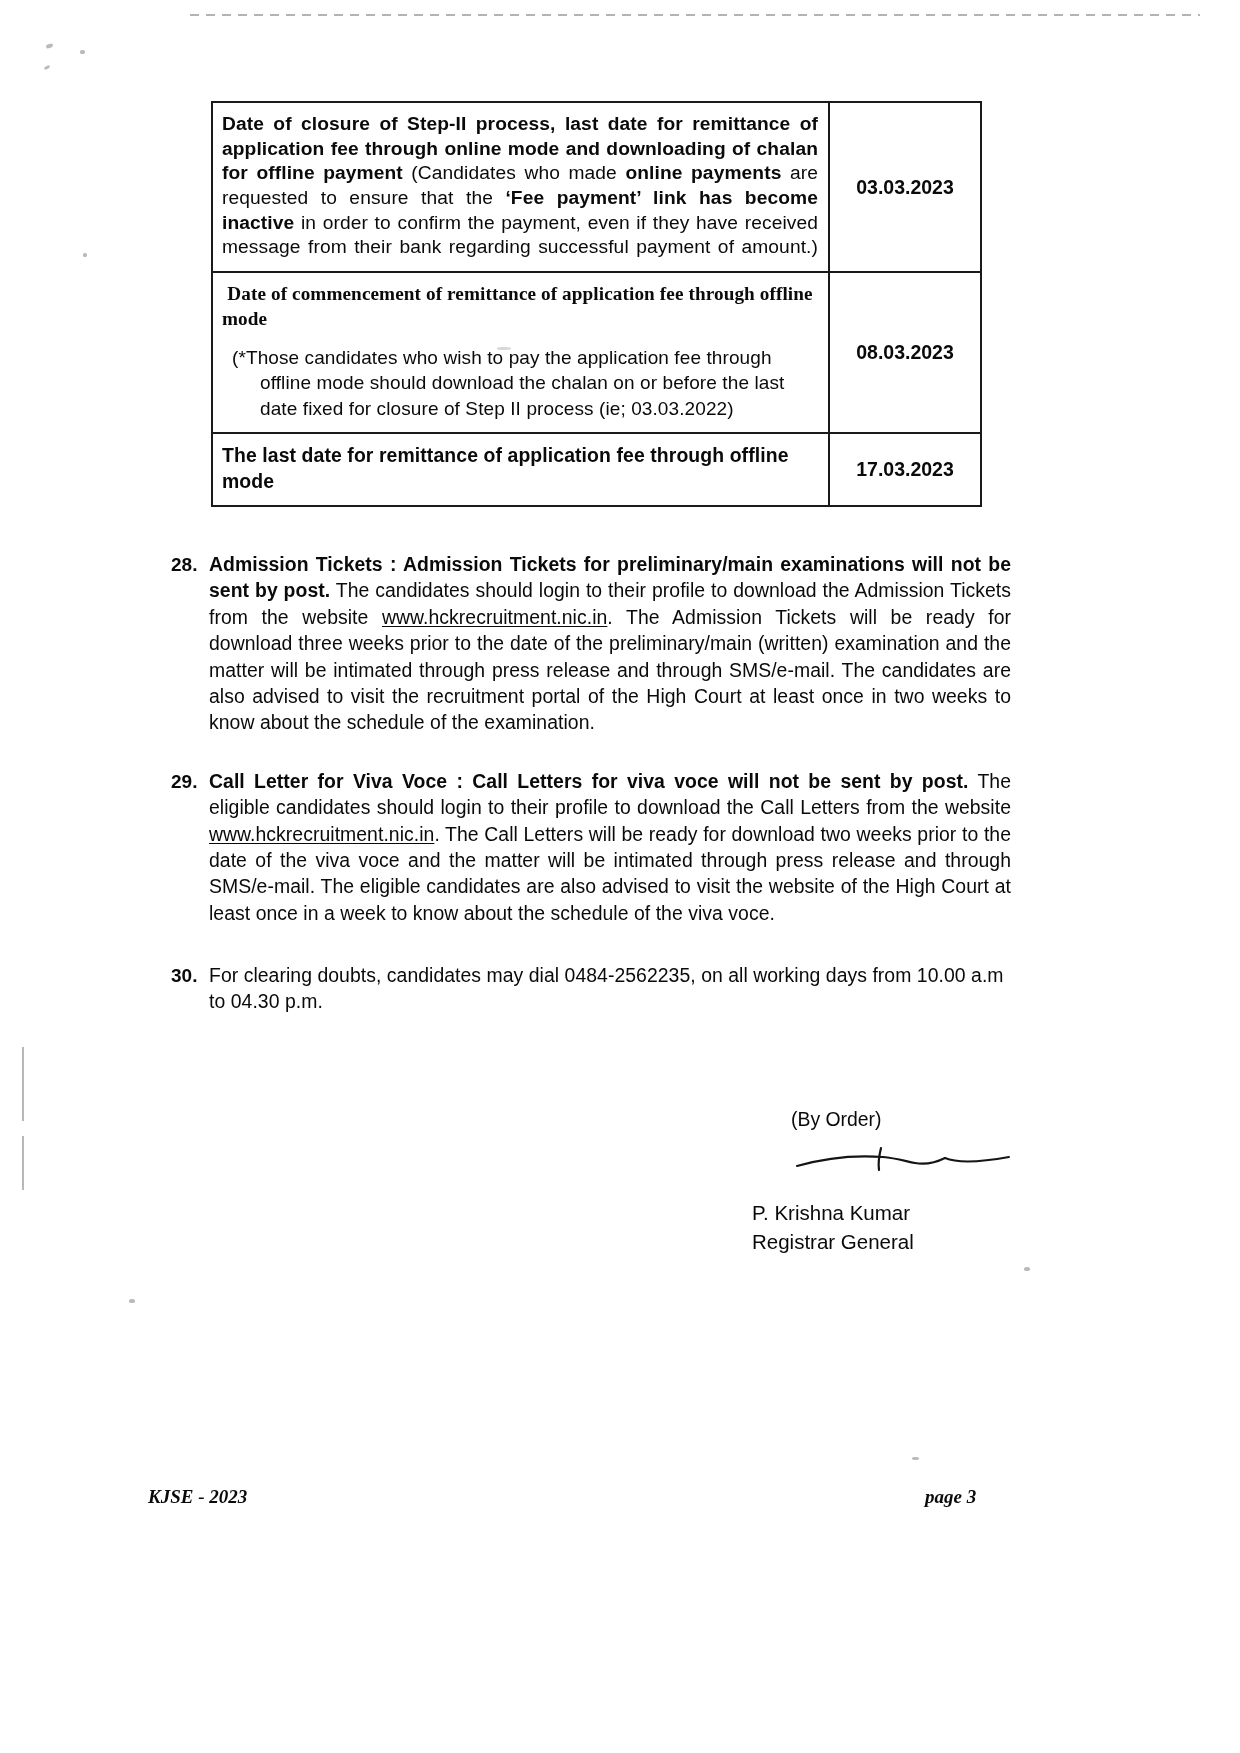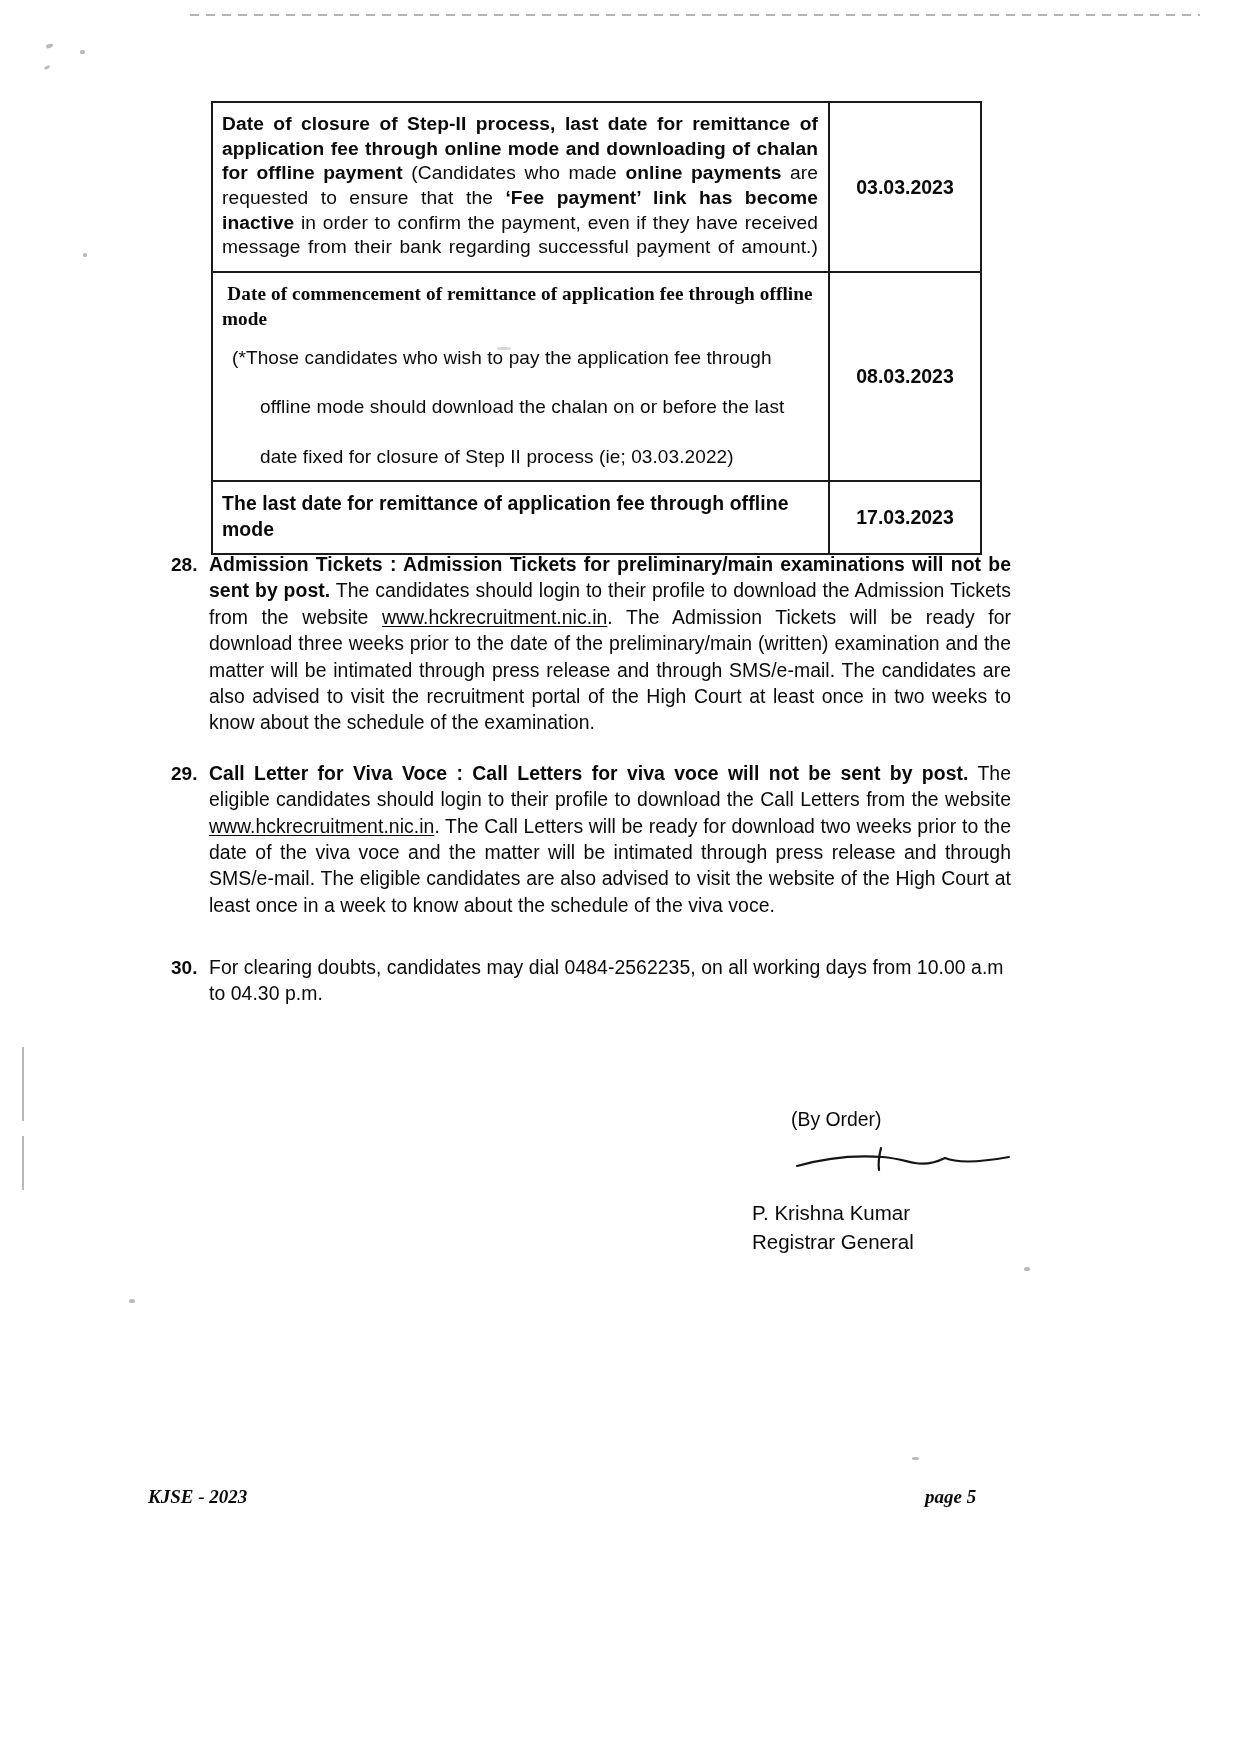--- a/index.html
+++ b/index.html
@@ -86,21 +86,21 @@
   }
   .row2-note {
     font-size: 19px;
     line-height: 1.34;
     margin: 0;
     padding-left: 16px;
     text-indent: -6px;
     text-align: justify;
     text-align-last: left;
   }
-  .row2-note .ind { display:block; padding-left: 22px; text-indent: 0; margin-top: 24px; }
+  .row2-note .ind { display:block; padding-left: 22px; text-indent: 0; }
   .row3-head {
     font-weight: bold;
     font-size: 19.4px;
     line-height: 1.3;
     text-align: left;
     text-align-last: left;
   }
   .row1-just {
     text-align: justify;
     text-align-last: justify;
@@ -229,21 +229,21 @@
           <div class="row3-head">The last date for remittance of application fee through offline mode</div>
         </td>
         <td class="date">17.03.2023</td>
       </tr>
     </tbody>
   </table>
 
   <div class="clauses">
 
 
-    <div class="clause" style="margin-bottom:24px;">
+    <div class="clause" style="margin-bottom:32px;">
       <div class="clause-num">28.</div>
       <div class="clause-body"><b class="u">Admission Tickets :</b><b> Admission Tickets for preliminary/main examinations will not be sent by post.</b><span> The candidates should login to their profile to download the Admission Tickets from the website </span><span class="link">www.hckrecruitment.nic.in</span><span>.  The Admission Tickets will be ready for download three weeks prior to the date of the preliminary/main (written) examination and the matter will be intimated through press release and through SMS/e-mail. The candidates are also advised to visit the recruitment portal of the High Court at least once in two weeks to know about the schedule of the examination.</span></div>
     </div>
 
     <div class="clause" style="margin-bottom:36px;">
       <div class="clause-num">29.</div>
       <div class="clause-body"><b class="u">Call Letter for Viva Voce :</b><b> Call Letters for viva voce will not be sent by post.</b><span> The eligible candidates should login to their profile to download the Call Letters from the website </span><span class="link">www.hckrecruitment.nic.in</span><span>. The  Call Letters will be ready for download two weeks prior to the date of the viva voce and the matter will be intimated through press release and through SMS/e-mail. The eligible candidates are also advised to visit the website of the High Court at least once in a week to know about the schedule of the viva voce.</span></div>
     </div>
 
     <div class="clause">
@@ -263,15 +263,15 @@
       <path d="M150 12 C 162 17, 186 16, 214 11" stroke="#141414" stroke-width="2" fill="none" stroke-linecap="round"></path>
     </svg>
   </div>
 
   <div class="signer">
     <div>P. Krishna Kumar</div>
     <div>Registrar General</div>
   </div>
 
   <div class="footer-left">KJSE - 2023</div>
-  <div class="footer-right">page 5</div>
+  <div class="footer-right">page 3</div>
 
 </div>
 
 </body></html>

